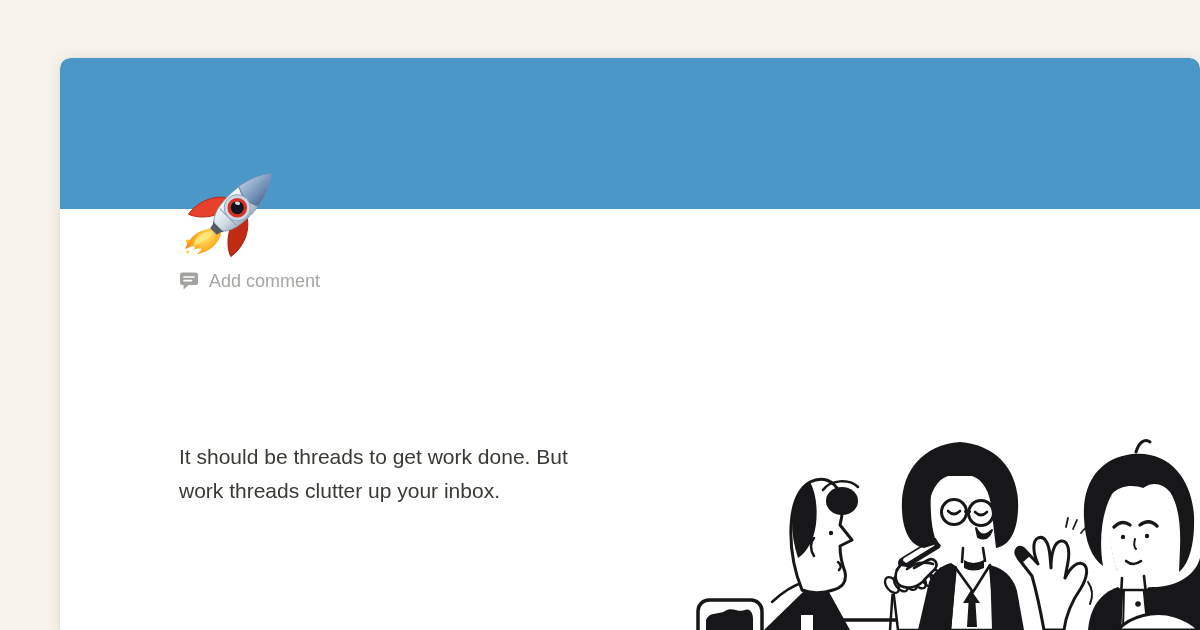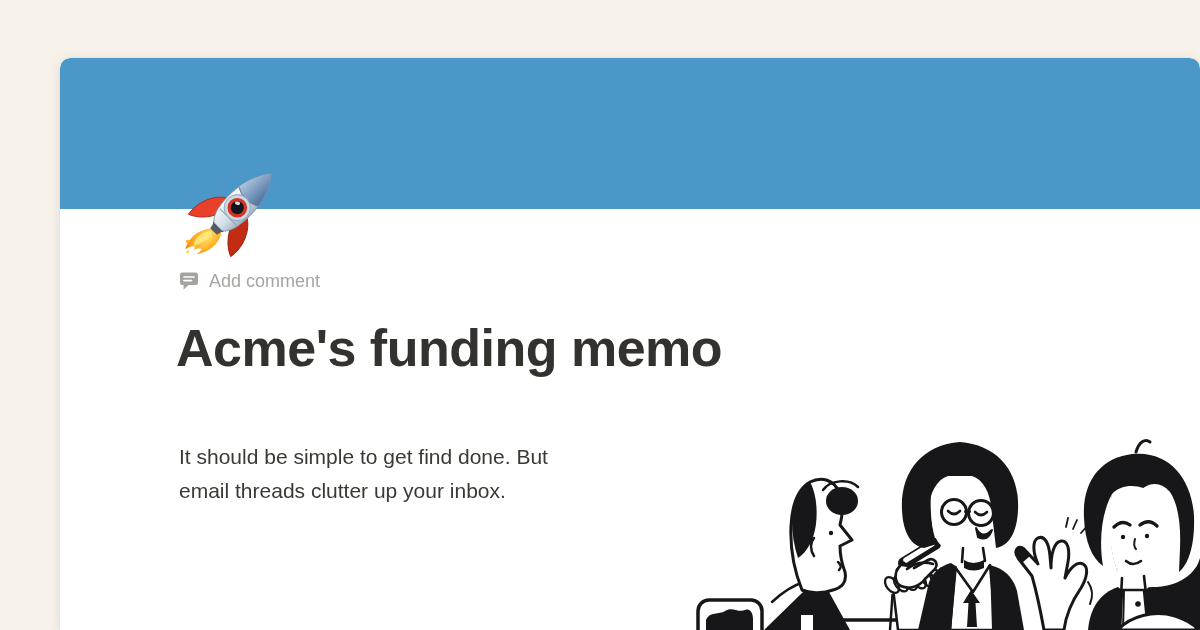--- a/index.html
+++ b/index.html
@@ -92,25 +92,24 @@
   </button>
 
   <button class="add-comment">
     <svg class="bubble" viewBox="0 0 20 20">
       <path d="M3.2,1.5 h13.6 a2.2,2.2 0 0 1 2.2,2.2 v8.1 a2.2,2.2 0 0 1 -2.2,2.2 h-7.2 l-5,4.6 v-4.6 h-1.4 a2.2,2.2 0 0 1 -2.2,-2.2 v-8.1 a2.2,2.2 0 0 1 2.2,-2.2 Z" fill="#A4A3A0"></path>
       <path d="M5,6 h10 M5,9.6 h7.5" stroke="#FFFFFF" stroke-width="1.7" stroke-linecap="round"></path>
     </svg>
     <span>Add comment</span>
   </button>
 
-  <h1 class="doc-title">Acme's funding memo</h1>
 
   <p class="doc-body">
-      <span>It should be simple to get find done. But</span>
-      <span>email threads clutter up your inbox.</span>
+      <span>It should be threads to get work done. But</span>
+      <span>work threads clutter up your inbox.</span>
     </p>
 
   <svg class="illustration" viewBox="0 0 548 200" role="img" aria-label="black and white line drawing of three people in a meeting, one writing on a spiral notepad">
     <g stroke="#17171A" stroke-width="3" stroke-linecap="round" stroke-linejoin="round" fill="none">
 
       <rect x="46" y="170" width="64" height="40" rx="11" fill="#FFFFFF" stroke-width="3.5"></rect>
       <path d="M54,200 L54,190 C58,181 67,185 73,181 C80,176 86,183 93,180 C98,178 101,183 101,189 L101,200 Z" fill="#17171A" stroke="none"></path>
 
       <rect x="184" y="190" width="72" height="14" fill="#FFFFFF" stroke-width="3.5"></rect>
 

